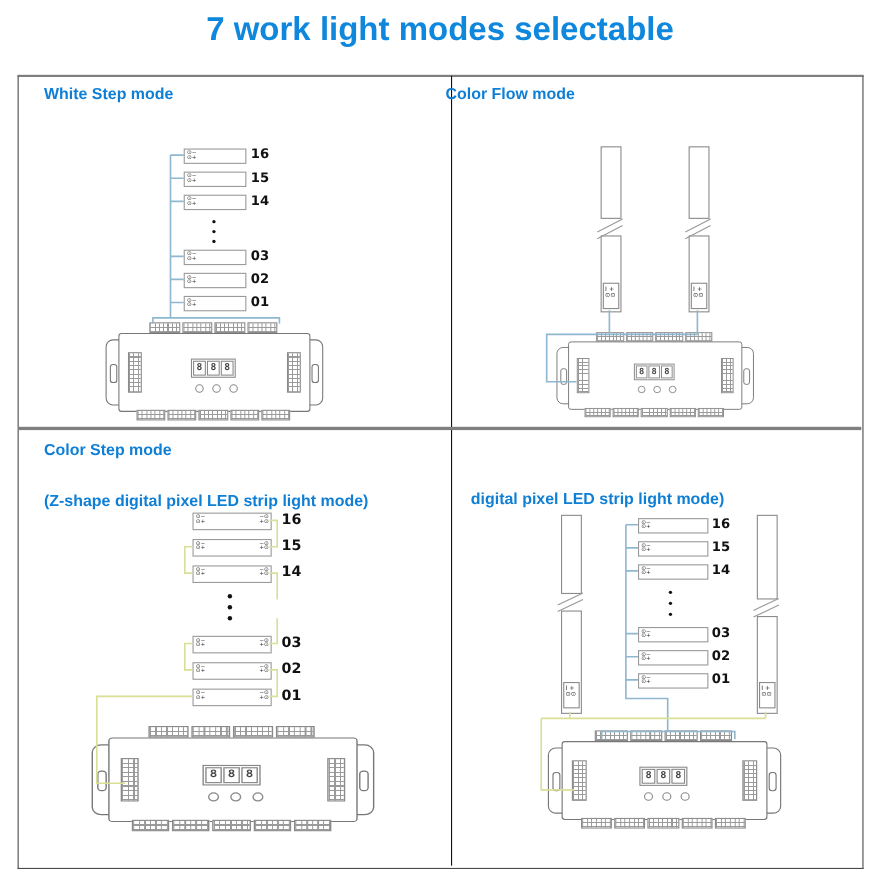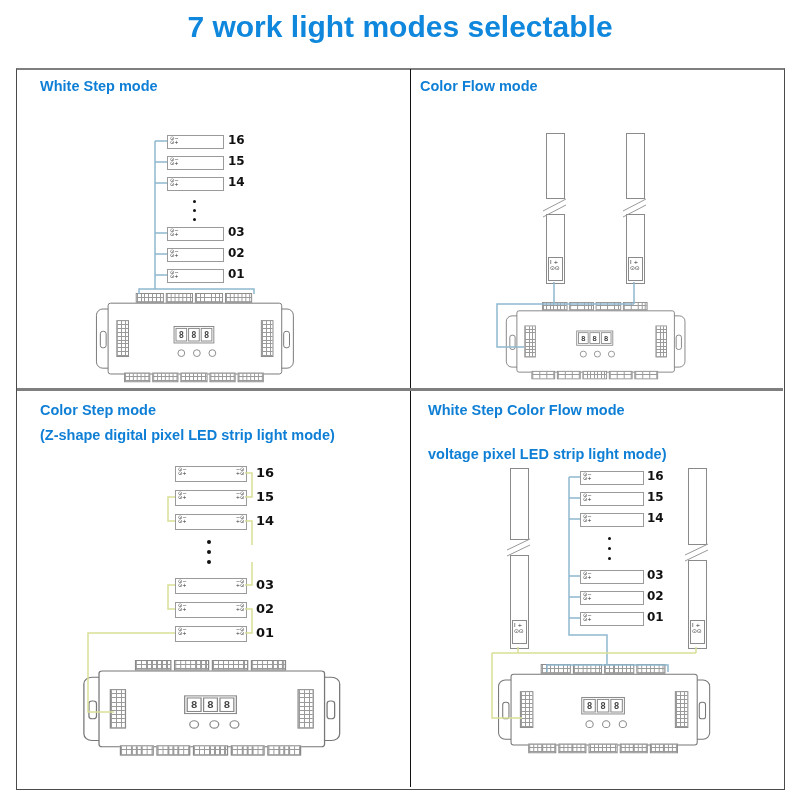--- a/index.html
+++ b/index.html
@@ -116,21 +116,21 @@
       </div>
     <div class="c-bot">
         <i></i>
         <i></i>
         <i></i>
         <i></i>
         <i></i>
       </div>
   </div>
 
-  <div class="ptitle" style="left:420px;top:78px">Color Flow mode</div>
+  <div class="ptitle" style="left:405px;top:78px">Color Flow mode</div>
 
   <div class="pstrip" style="left:546px;top:133px;height:64px"></div>
   <div class="pstrip" style="left:546px;top:214px;height:68px"></div>
   <div class="pterm" style="left:548px;top:257px">
       <span class="glyph">I +
 ⊙⊙</span>
     </div>
   <div class="pstrip" style="left:626px;top:133px;height:64px"></div>
   <div class="pstrip" style="left:626px;top:214px;height:68px"></div>
   <div class="pterm" style="left:628px;top:257px">
@@ -167,21 +167,21 @@
     <div class="c-bot">
         <i></i>
         <i></i>
         <i></i>
         <i></i>
         <i></i>
       </div>
   </div>
 
   <div class="ptitle" style="left:40px;top:402px">Color Step mode</div>
-  <div class="ptitle" style="left:40px;top:427px">(Z-shape digital pixel LED strip light mode)</div>
+  <div class="ptitle" style="left:40px;top:448px">(Z-shape digital pixel LED strip light mode)</div>
 
   <div class="lbox" style="left:175px;top:466px;width:70px;height:14px">
       <span class="glyph">⊙−
 ⊙+</span>
       <span class="glyph gr">−⊙
 +⊙</span>
     </div>
   <span class="numlbl fs13" style="left:256px;top:465px">16</span>
   <div class="lbox" style="left:175px;top:490px;width:70px;height:14px">
       <span class="glyph">⊙−
@@ -250,22 +250,21 @@
       </div>
     <div class="c-bot">
         <i></i>
         <i></i>
         <i></i>
         <i></i>
         <i></i>
       </div>
   </div>
 
-  <div class="ptitle" style="left:428px;top:402px">White Step Color Flow mode</div>
-  <div class="ptitle" style="left:428px;top:446px">voltage pixel LED strip light mode)</div>
+  <div class="ptitle" style="left:428px;top:446px">digital pixel LED strip light mode)</div>
 
   <div class="pstrip" style="left:510px;top:468px;height:70px"></div>
   <div class="pstrip" style="left:510px;top:555px;height:92px"></div>
   <div class="pterm" style="left:512px;top:620px">
       <span class="glyph">I +
 ⊙⊙</span>
     </div>
   <div class="pstrip" style="left:688px;top:468px;height:75px"></div>
   <div class="pstrip" style="left:688px;top:560px;height:87px"></div>
   <div class="pterm" style="left:690px;top:620px">

